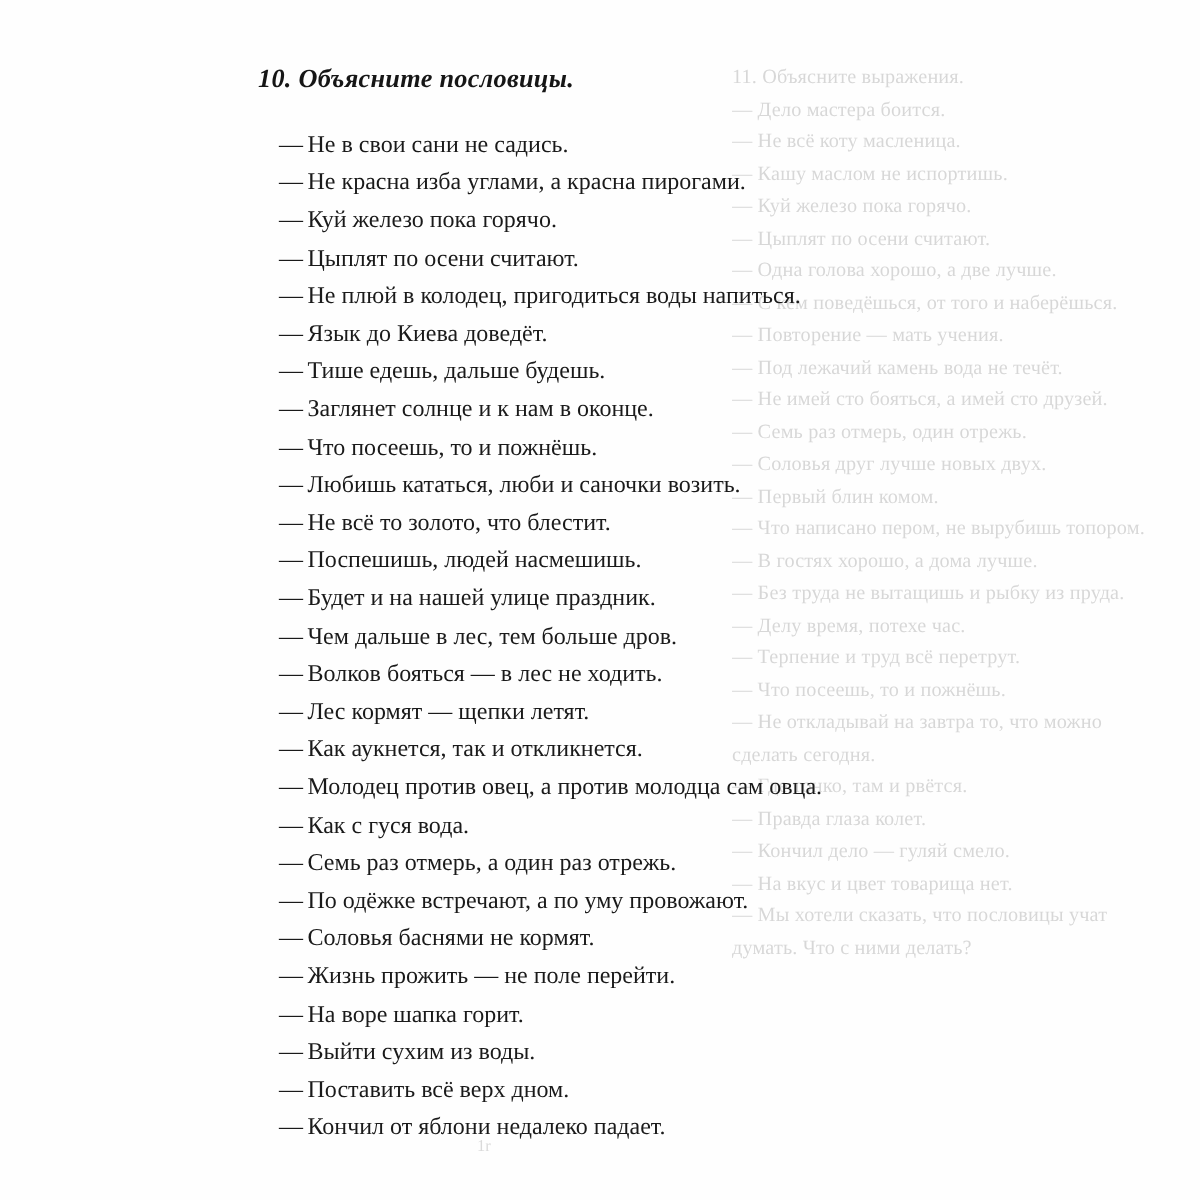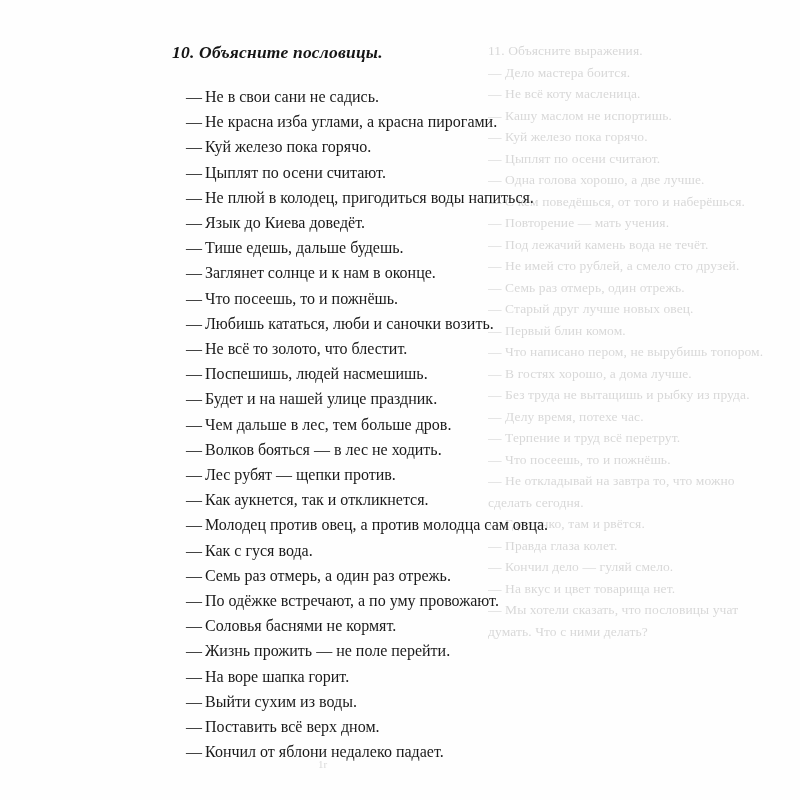--- a/index.html
+++ b/index.html
@@ -116,23 +116,23 @@
       <div>11. Объясните выражения.</div>
       <div>— Дело мастера боится.</div>
       <div>— Не всё коту масленица.</div>
       <div>— Кашу маслом не испортишь.</div>
       <div>— Куй железо пока горячо.</div>
       <div>— Цыплят по осени считают.</div>
       <div>— Одна голова хорошо, а две лучше.</div>
       <div>— С кем поведёшься, от того и наберёшься.</div>
       <div>— Повторение — мать учения.</div>
       <div>— Под лежачий камень вода не течёт.</div>
-      <div>— Не имей сто рублей, а смело сто друзей.</div>
+      <div>— Не имей сто бояться, а имей сто друзей.</div>
       <div>— Семь раз отмерь, один отрежь.</div>
-      <div>— Старый друг лучше новых овец.</div>
+      <div>— Соловья друг лучше новых двух.</div>
       <div>— Первый блин комом.</div>
       <div>— Что написано пером, не вырубишь топором.</div>
       <div>— В гостях хорошо, а дома лучше.</div>
       <div>— Без труда не вытащишь и рыбку из пруда.</div>
       <div>— Делу время, потехе час.</div>
       <div>— Терпение и труд всё перетрут.</div>
       <div>— Что посеешь, то и пожнёшь.</div>
       <div>— Не откладывай на завтра то, что можно</div>
       <div>сделать сегодня.</div>
       <div>— Где тонко, там и рвётся.</div>
@@ -156,21 +156,21 @@
         <li><span class="dash">—</span><span>Язык до Киева доведёт.</span></li>
         <li><span class="dash">—</span><span>Тише едешь, дальше будешь.</span></li>
         <li><span class="dash">—</span><span>Заглянет солнце и к нам в оконце.</span></li>
         <li><span class="dash">—</span><span>Что посеешь, то и пожнёшь.</span></li>
         <li><span class="dash">—</span><span>Любишь кататься, люби и саночки возить.</span></li>
         <li><span class="dash">—</span><span>Не всё то золото, что блестит.</span></li>
         <li><span class="dash">—</span><span>Поспешишь, людей насмешишь.</span></li>
         <li><span class="dash">—</span><span>Будет и на нашей улице праздник.</span></li>
         <li><span class="dash">—</span><span>Чем дальше в лес, тем больше дров.</span></li>
         <li><span class="dash">—</span><span>Волков бояться — в лес не ходить.</span></li>
-        <li><span class="dash">—</span><span>Лес рубят — щепки против.</span></li>
+        <li><span class="dash">—</span><span>Лес кормят — щепки летят.</span></li>
         <li><span class="dash">—</span><span>Как аукнется, так и откликнется.</span></li>
         <li><span class="dash">—</span><span>Молодец против овец, а против молодца сам овца.</span></li>
         <li><span class="dash">—</span><span>Как с гуся вода.</span></li>
         <li><span class="dash">—</span><span>Семь раз отмерь, а один раз отрежь.</span></li>
         <li><span class="dash">—</span><span>По одёжке встречают, а по уму провожают.</span></li>
         <li><span class="dash">—</span><span>Соловья баснями не кормят.</span></li>
         <li><span class="dash">—</span><span>Жизнь прожить — не поле перейти.</span></li>
         <li><span class="dash">—</span><span>На воре шапка горит.</span></li>
         <li><span class="dash">—</span><span>Выйти сухим из воды.</span></li>
         <li><span class="dash">—</span><span>Поставить всё верх дном.</span></li>

